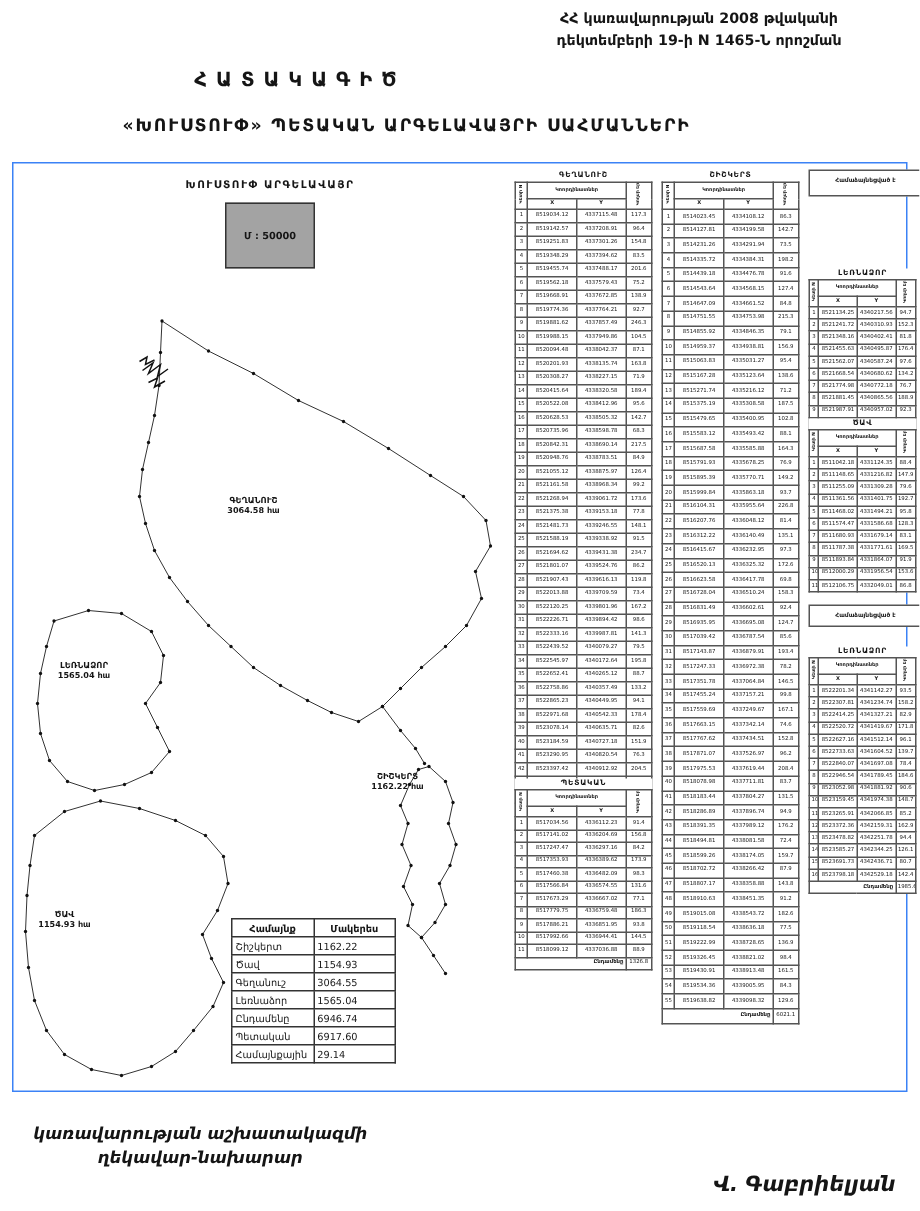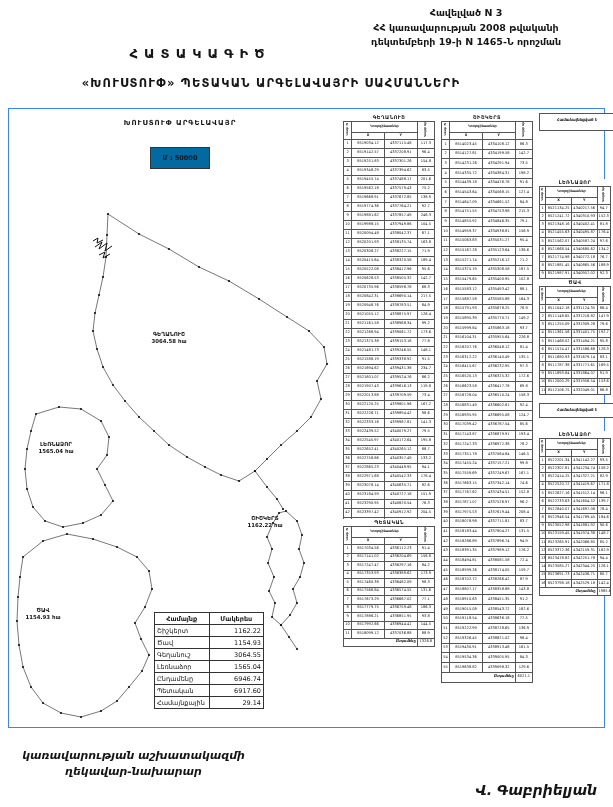--- a/index.html
+++ b/index.html
@@ -13,36 +13,36 @@
   .doc-subtitle{position:absolute;top:76px;left:0;width:542px;text-align:center;
          font-size:11.5px;font-weight:bold;letter-spacing:1.2px;}
 
   .main-box{position:absolute;left:8px;top:108px;width:595px;height:618px;
          border:1px solid #3b82f6;background:#fff;}
   #map-svg{position:absolute;left:0;top:0;}
 
   #map-head{position:absolute;left:86px;top:10px;width:170px;text-align:center;}
   .map-head-title{font-size:7px;font-weight:bold;letter-spacing:1px;}
   .scale-box{display:inline-block;border:1px solid #333;font-size:6.5px;font-weight:bold;
-         padding:6px 12px;margin-top:20px;background:#0369a1;}
+         padding:17px 12px;margin-top:8px;background:#a3a3a3;}
 
   .rlabel{position:absolute;font-weight:bold;text-align:center;line-height:1.3;font-size:5.6px;}
   .rlabel .area{font-size:5.4px;display:block;}
   #lbl-geghanush{left:118px;top:222px;width:84px;}
   #lbl-lernadzor{left:14px;top:332px;width:66px;}
   #lbl-shishkert{left:222px;top:406px;width:68px;}
   #lbl-tsav{left:4px;top:498px;width:60px;}
 
   #summary-table{position:absolute;left:145px;top:503px;width:110px;background:#fff;}
   #summary-table table{border-collapse:collapse;width:100%;table-layout:fixed;border-radius:18px;}
   #summary-table th,#summary-table td{border:1px solid #333;font-size:6.5px;height:11px;
          padding:0 2px;overflow:hidden;white-space:nowrap;}
   #summary-table th{font-weight:bold;text-align:center;}
   #summary-table td:first-child{text-align:left;width:62%;}
-  #summary-table td.num{text-align:right;}
+  #summary-table td.num{}
 
   .ctable{position:absolute;background:#fff;}
   .ctable .t-title{font-size:5px;font-weight:bold;text-align:center;margin-bottom:1px;
          letter-spacing:0.5px;}
   .ctable table{border-collapse:collapse;width:100%;table-layout:fixed;}
   .ctable th,.ctable td{border:0.5px solid #555;padding:0 1px;line-height:1;
          text-align:center;overflow:hidden;white-space:nowrap;}
   .ctable th{font-size:3.4px;font-weight:bold;height:10px;}
   .ctable tr.sub th{height:6px;}
   .ctable td{font-size:3.6px;height:var(--rh,8px);}
@@ -66,21 +66,20 @@
          font-size:11px;font-weight:bold;font-style:italic;line-height:1.45;}
   .signature{position:absolute;right:16px;top:782px;font-size:14px;font-weight:bold;
          font-style:italic;text-align:left;}
 </style>
 </head>
 <body>
 
 <div class="page">
 
   <div class="annex">
-    <div>Հավելված N 3</div>
     <div>ՀՀ կառավարության 2008 թվականի</div>
     <div>դեկտեմբերի 19-ի N 1465-Ն որոշման</div>
   </div>
 
   <div class="doc-title">ՀԱՏԱԿԱԳԻԾ</div>
   <div class="doc-subtitle">«ԽՈՒՍՏՈՒՓ» ՊԵՏԱԿԱՆ ԱՐԳԵԼԱՎԱՅՐԻ ՍԱՀՄԱՆՆԵՐԻ</div>
 
   <div class="main-box">
     <svg id="map-svg" width="595" height="618" viewBox="0 0 595 618">
         <path d="M99 105 L130 125 L160 140 L190 158 L220 172 L250 190 L278 208 L300 222 L315 238 L318 255 L308 272 L312 290 L302 308 L288 322 L272 336 L258 350 L246 362 L230 372 L212 366 L196 358 L178 348 L160 336 L145 322 L130 308 L116 292 L104 276 L94 258 L88 240 L84 222 L86 204 L90 186 L94 168 L97 148 L98 126 Z" fill="none" stroke="#1b1b1b" stroke-width="0.6"></path>

